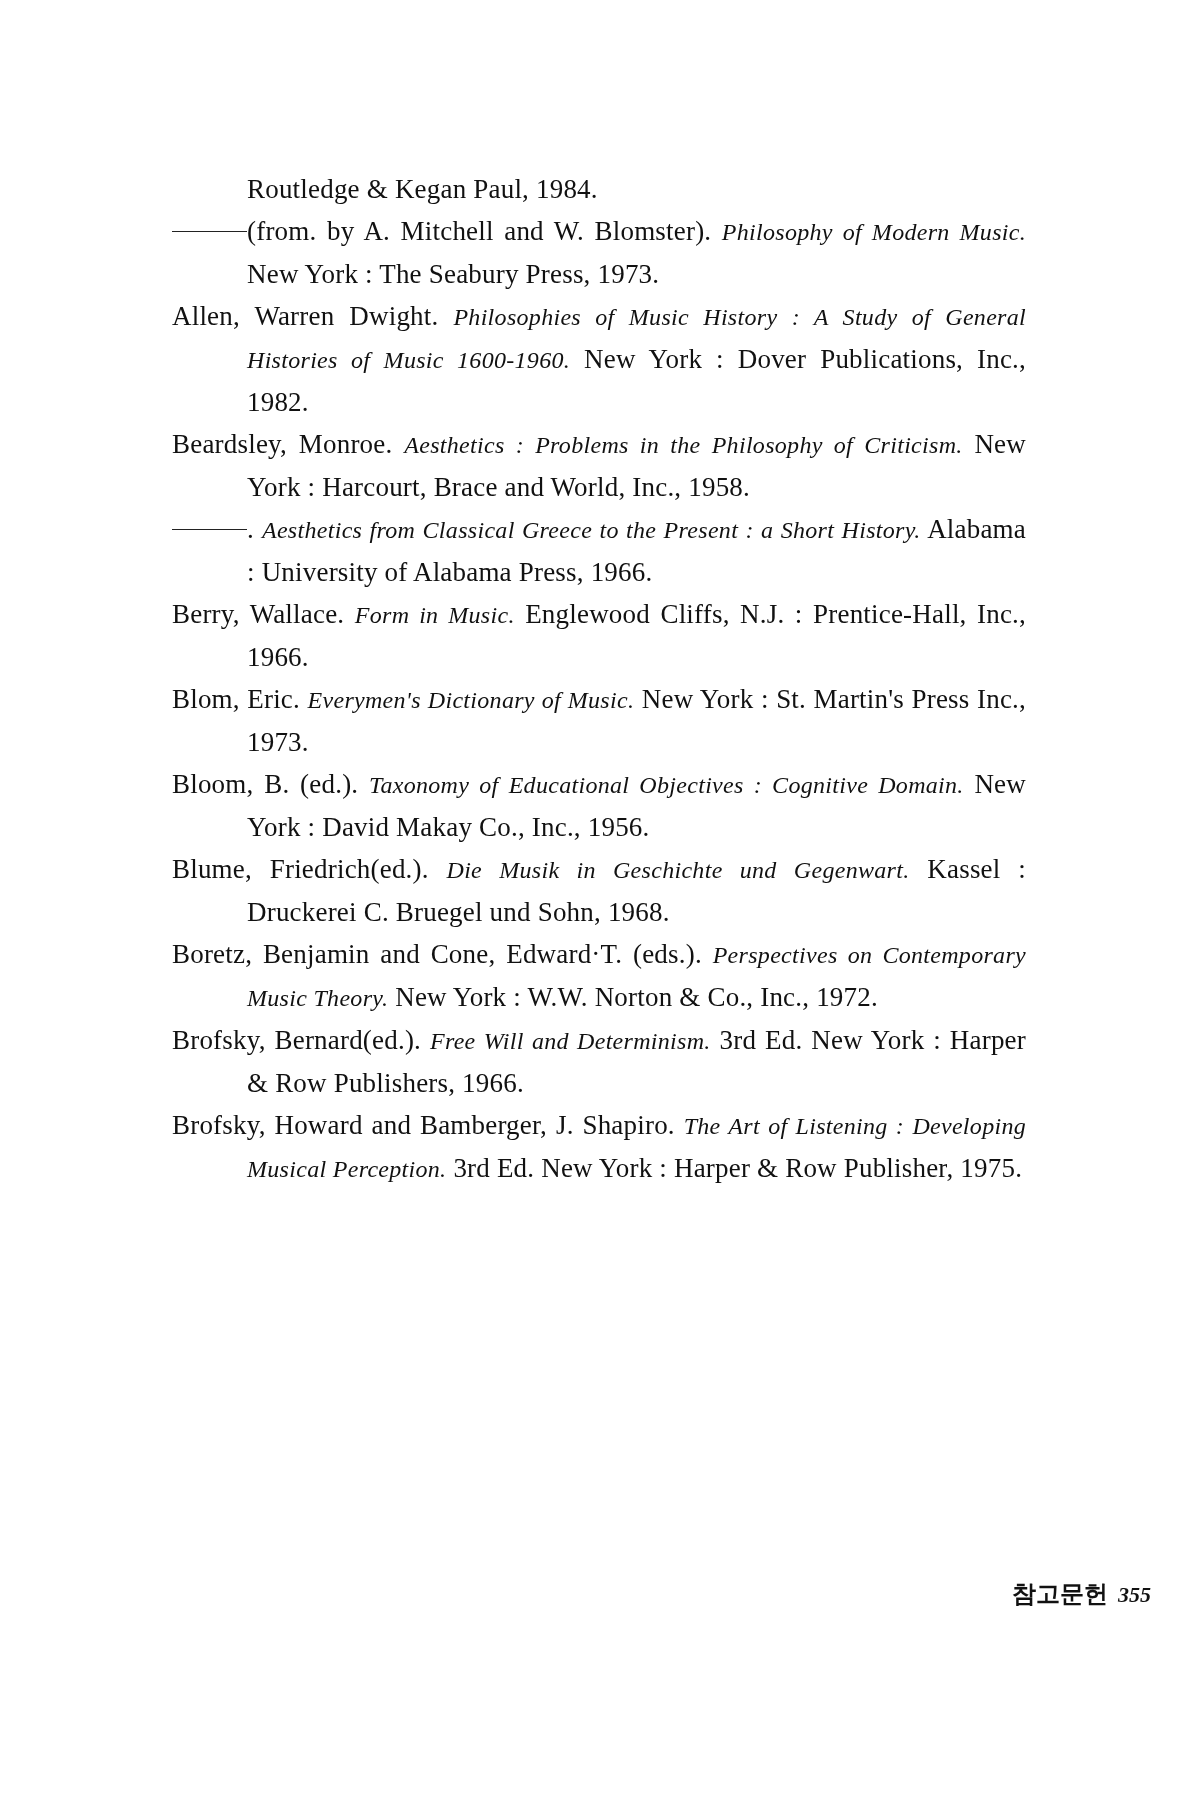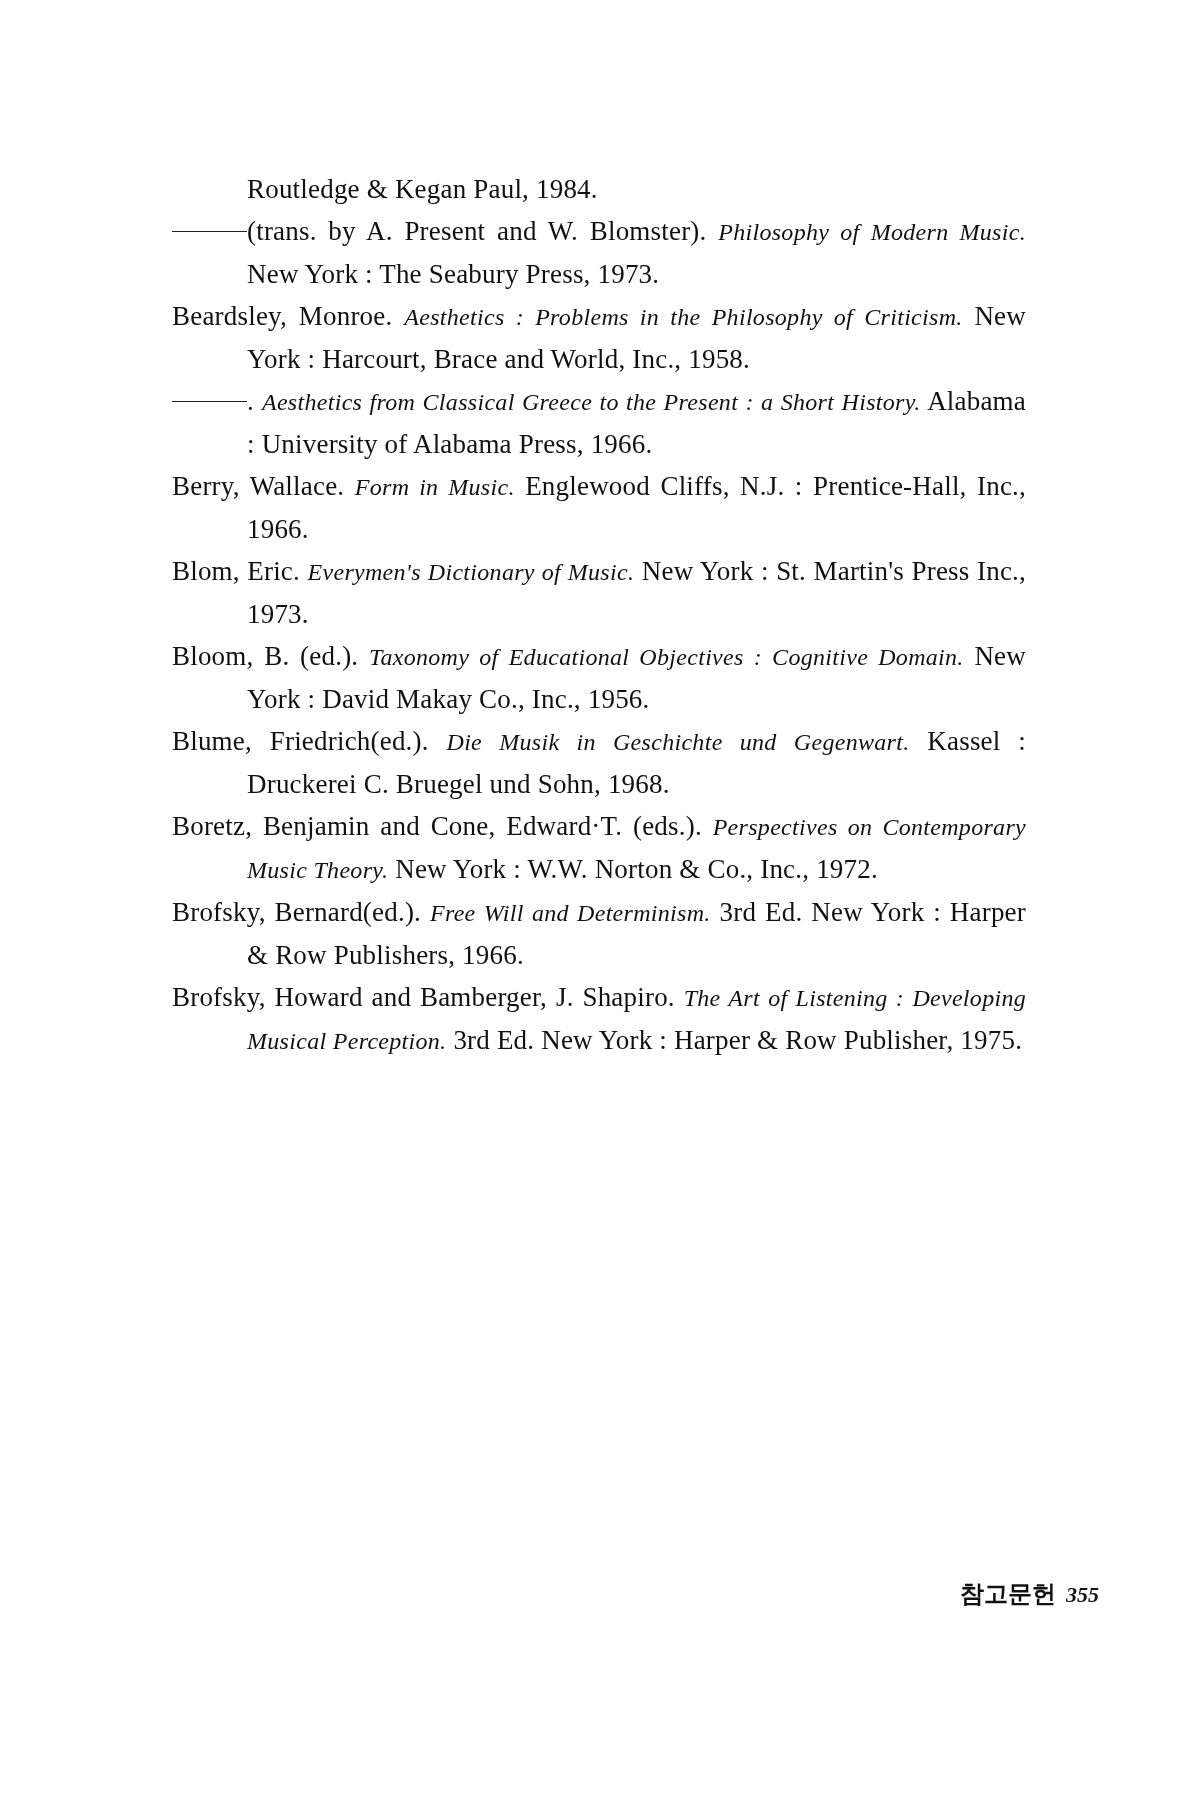--- a/index.html
+++ b/index.html
@@ -39,21 +39,21 @@
     .entry .dash {
       display: inline-block;
       width: 75px;
       border-top: 1.5px solid #222;
       vertical-align: middle;
       position: relative;
       top: -2px;
     }
     .footer {
       position: absolute;
-      left: 960px;
+      left: 1012px;
       top: 1578px;
       font-size: 24px;
       font-family: "DejaVu Sans", sans-serif;
       font-weight: bold;
       color: #111;
     }
     .footer .pagenum {
       font-family: "Liberation Serif", serif;
       font-style: italic;
       font-weight: bold;
@@ -62,21 +62,24 @@
     }
   </style>
 </head>
 <body>
 
 <div class="page">
   <p class="entry" style="padding-left:75px;text-indent:0;">
     <span>Routledge &amp; Kegan Paul, 1984.</span>
   </p>
   <p class="entry">
-    <span class="dash"></span><span>(trans. by A. Present and W. Blomster). </span><span class="title">Philosophy of Modern Music.</span><span> New York : The Seabury Press, 1973.</span>
+    <span class="dash"></span><span>(from. by A. Mitchell and W. Blomster). </span><span class="title">Philosophy of Modern Music.</span><span> New York : The Seabury Press, 1973.</span>
+  </p>
+  <p class="entry">
+    <span>Allen, Warren Dwight. </span><span class="title">Philosophies of Music History : A Study of General Histories of Music 1600-1960.</span><span> New York : Dover Publications, Inc., 1982.</span>
   </p>
   <p class="entry">
     <span>Beardsley, Monroe. </span><span class="title">Aesthetics : Problems in the Philosophy of Criticism.</span><span> New York : Harcourt, Brace and World, Inc., 1958.</span>
   </p>
   <p class="entry">
     <span class="dash"></span><span>. </span><span class="title">Aesthetics from Classical Greece to the Present : a Short History.</span><span> Alabama : University of Alabama Press, 1966.</span>
   </p>
   <p class="entry">
     <span>Berry, Wallace. </span><span class="title">Form in Music.</span><span> Englewood Cliffs, N.J. : Prentice-Hall, Inc., 1966.</span>
   </p>

